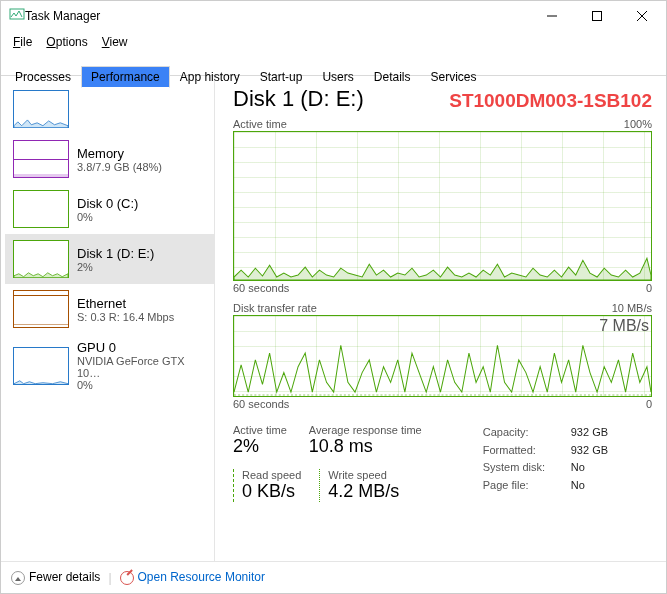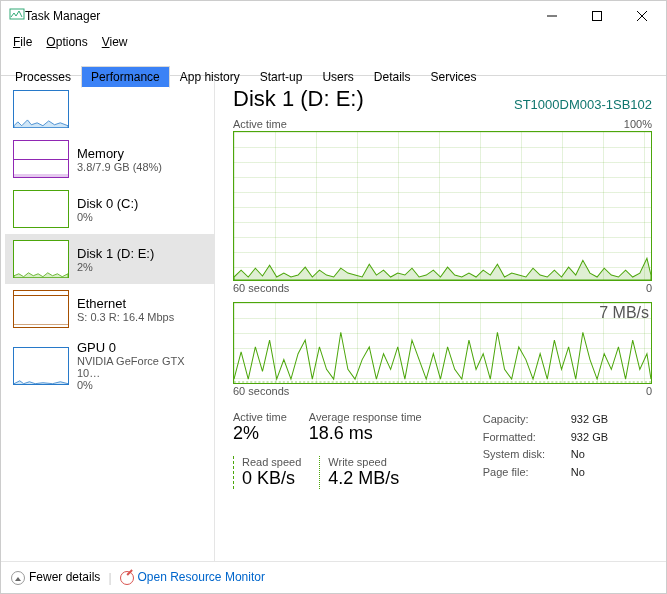--- a/index.html
+++ b/index.html
@@ -22,21 +22,21 @@
   .thumb.cpu { border-color: #2779c9; }
   .thumb.mem { border-color: #9027b3; }
   .thumb.disk { border-color: #4ca60b; }
   .thumb.eth { border-color: #a64f00; }
   .thumb.gpu { border-color: #2779c9; }
   .sbtext .name { font-size: 13px; }
   .sbtext .sub { font-size: 11px; color: #555; }
   .main { flex: 1; padding: 10px 14px 4px 18px; border-left: 1px solid #e5e5e5; display:flex; flex-direction:column; overflow:hidden;}
   .header { display: flex; justify-content: space-between; align-items: flex-end; margin-bottom: 6px;}
   .header h1 { font-size: 22px; font-weight: 400;}
-  .header .model { font-size: 13px; color: #0f766e;}
+  .header .model { font-size: 19px; color: #ef4444; font-weight: bold;}
   .chartlabel { display: flex; justify-content: space-between; font-size: 11px; color: #555; margin-bottom:1px;}
   .chart { border: 1px solid #4ca60b; height: 150px; position: relative; margin-bottom: 1px; background: linear-gradient(to right, rgba(76,166,11,0.15) 0, rgba(76,166,11,0.15) 1px, transparent 1px) 0 0 / 41px 100%, linear-gradient(to bottom, rgba(76,166,11,0.15) 0, rgba(76,166,11,0.15) 1px, transparent 1px) 0 0 / 100% 15px;}
   .chart2 { border: 1px solid #4ca60b; height: 82px; position: relative; margin-bottom: 1px; background: linear-gradient(to right, rgba(76,166,11,0.15) 0, rgba(76,166,11,0.15) 1px, transparent 1px) 0 0 / 41px 100%, linear-gradient(to bottom, rgba(76,166,11,0.15) 0, rgba(76,166,11,0.15) 1px, transparent 1px) 0 0 / 100% 15px;}
   .chartfooter { display: flex; justify-content: space-between; font-size: 11px; color: #555; margin-bottom: 8px; gap: 24px;}
   .chart svg, .chart2 svg { position:absolute; bottom:0; left:0; width:100%; height:100%;}
   .divline { position:absolute; right:2px; top:1px; font-size:16px; color:#555;}
   .stats { display: flex; gap: 16px; margin-top: 6px;}
   .statcol1 { display:flex; flex-direction:column; gap:4px;}
   .statrow1 { display:flex; gap: 22px; margin-bottom:8px;}
   .statrow2 { display:flex; gap: 0;}
@@ -165,20 +165,24 @@
     <div class="chart">
       <svg viewBox="0 0 410 150" preserveAspectRatio="none">
         <path d="M0 147 L7 140 L14 147 L21 138 L28 146 L35 135 L42 147 L49 143 L56 147 L63 145 L70 137 L77 147 L84 140 L91 145 L98 147 L105 138 L112 143 L119 145 L126 147 L133 134 L140 145 L147 140 L154 147 L161 143 L168 145 L175 138 L182 147 L189 145 L196 140 L203 147 L210 137 L217 145 L224 147 L231 143 L238 147 L245 140 L252 145 L259 134 L266 147 L273 143 L280 145 L287 147 L294 138 L301 145 L308 147 L315 140 L322 147 L329 137 L336 145 L343 130 L350 143 L357 147 L364 138 L371 145 L378 147 L385 140 L392 147 L399 143 L406 128 L410 145 L410 150 L0 150 Z" fill="rgba(76,166,11,0.18)" stroke="#4ca60b" stroke-width="1"></path>
       </svg>
     </div>
     <div class="chartfooter">
         <span>60 seconds</span>
         <span>0</span>
       </div>
 
+    <div class="chartlabel">
+        <span>Disk transfer rate</span>
+        <span>10 MB/s</span>
+      </div>
     <div class="chart2">
       <div class="divline">7 MB/s</div>
       <svg viewBox="0 0 410 82" preserveAspectRatio="none">
         <path d="M0 78 L7 50 L14 78 L21 45 L28 70 L35 38 L42 78 L49 58 L56 78 L63 52 L70 38 L77 78 L84 45 L91 68 L98 78 L105 30 L112 68 L119 78 L126 58 L133 45 L140 78 L147 52 L154 68 L161 45 L168 78 L175 38 L182 58 L189 78 L196 52 L203 78 L210 45 L217 68 L224 78 L231 38 L238 68 L245 52 L252 78 L259 30 L266 68 L273 78 L280 45 L287 58 L294 78 L301 52 L308 78 L315 38 L322 68 L329 45 L336 78 L343 30 L350 58 L357 78 L364 52 L371 68 L378 45 L385 78 L392 38 L399 68 L406 52 L410 78" fill="none" stroke="#4ca60b" stroke-width="1"></path>
         <path d="M0 81 L410 81" stroke="#4ca60b" stroke-width="1" stroke-dasharray="2,2" opacity="0.6"></path>
       </svg>
     </div>
     <div class="chartfooter">
         <span>60 seconds</span>
         <span>0</span>
@@ -186,21 +190,21 @@
 
     <div class="stats">
       <div class="statcol1">
         <div class="statrow1">
           <div class="statblock">
             <div class="label">Active time</div>
             <div class="value">2%</div>
           </div>
           <div class="statblock">
             <div class="label">Average response time</div>
-            <div class="value">18.6 ms</div>
+            <div class="value">10.8 ms</div>
           </div>
         </div>
         <div class="statrow2">
           <div class="statblock bordered">
             <div class="label">Read speed</div>
             <div class="value">0 KB/s</div>
           </div>
           <div class="statblock bordered" style="border-left-style:dotted;">
             <div class="label">Write speed</div>
             <div class="value">4.2 MB/s</div>

